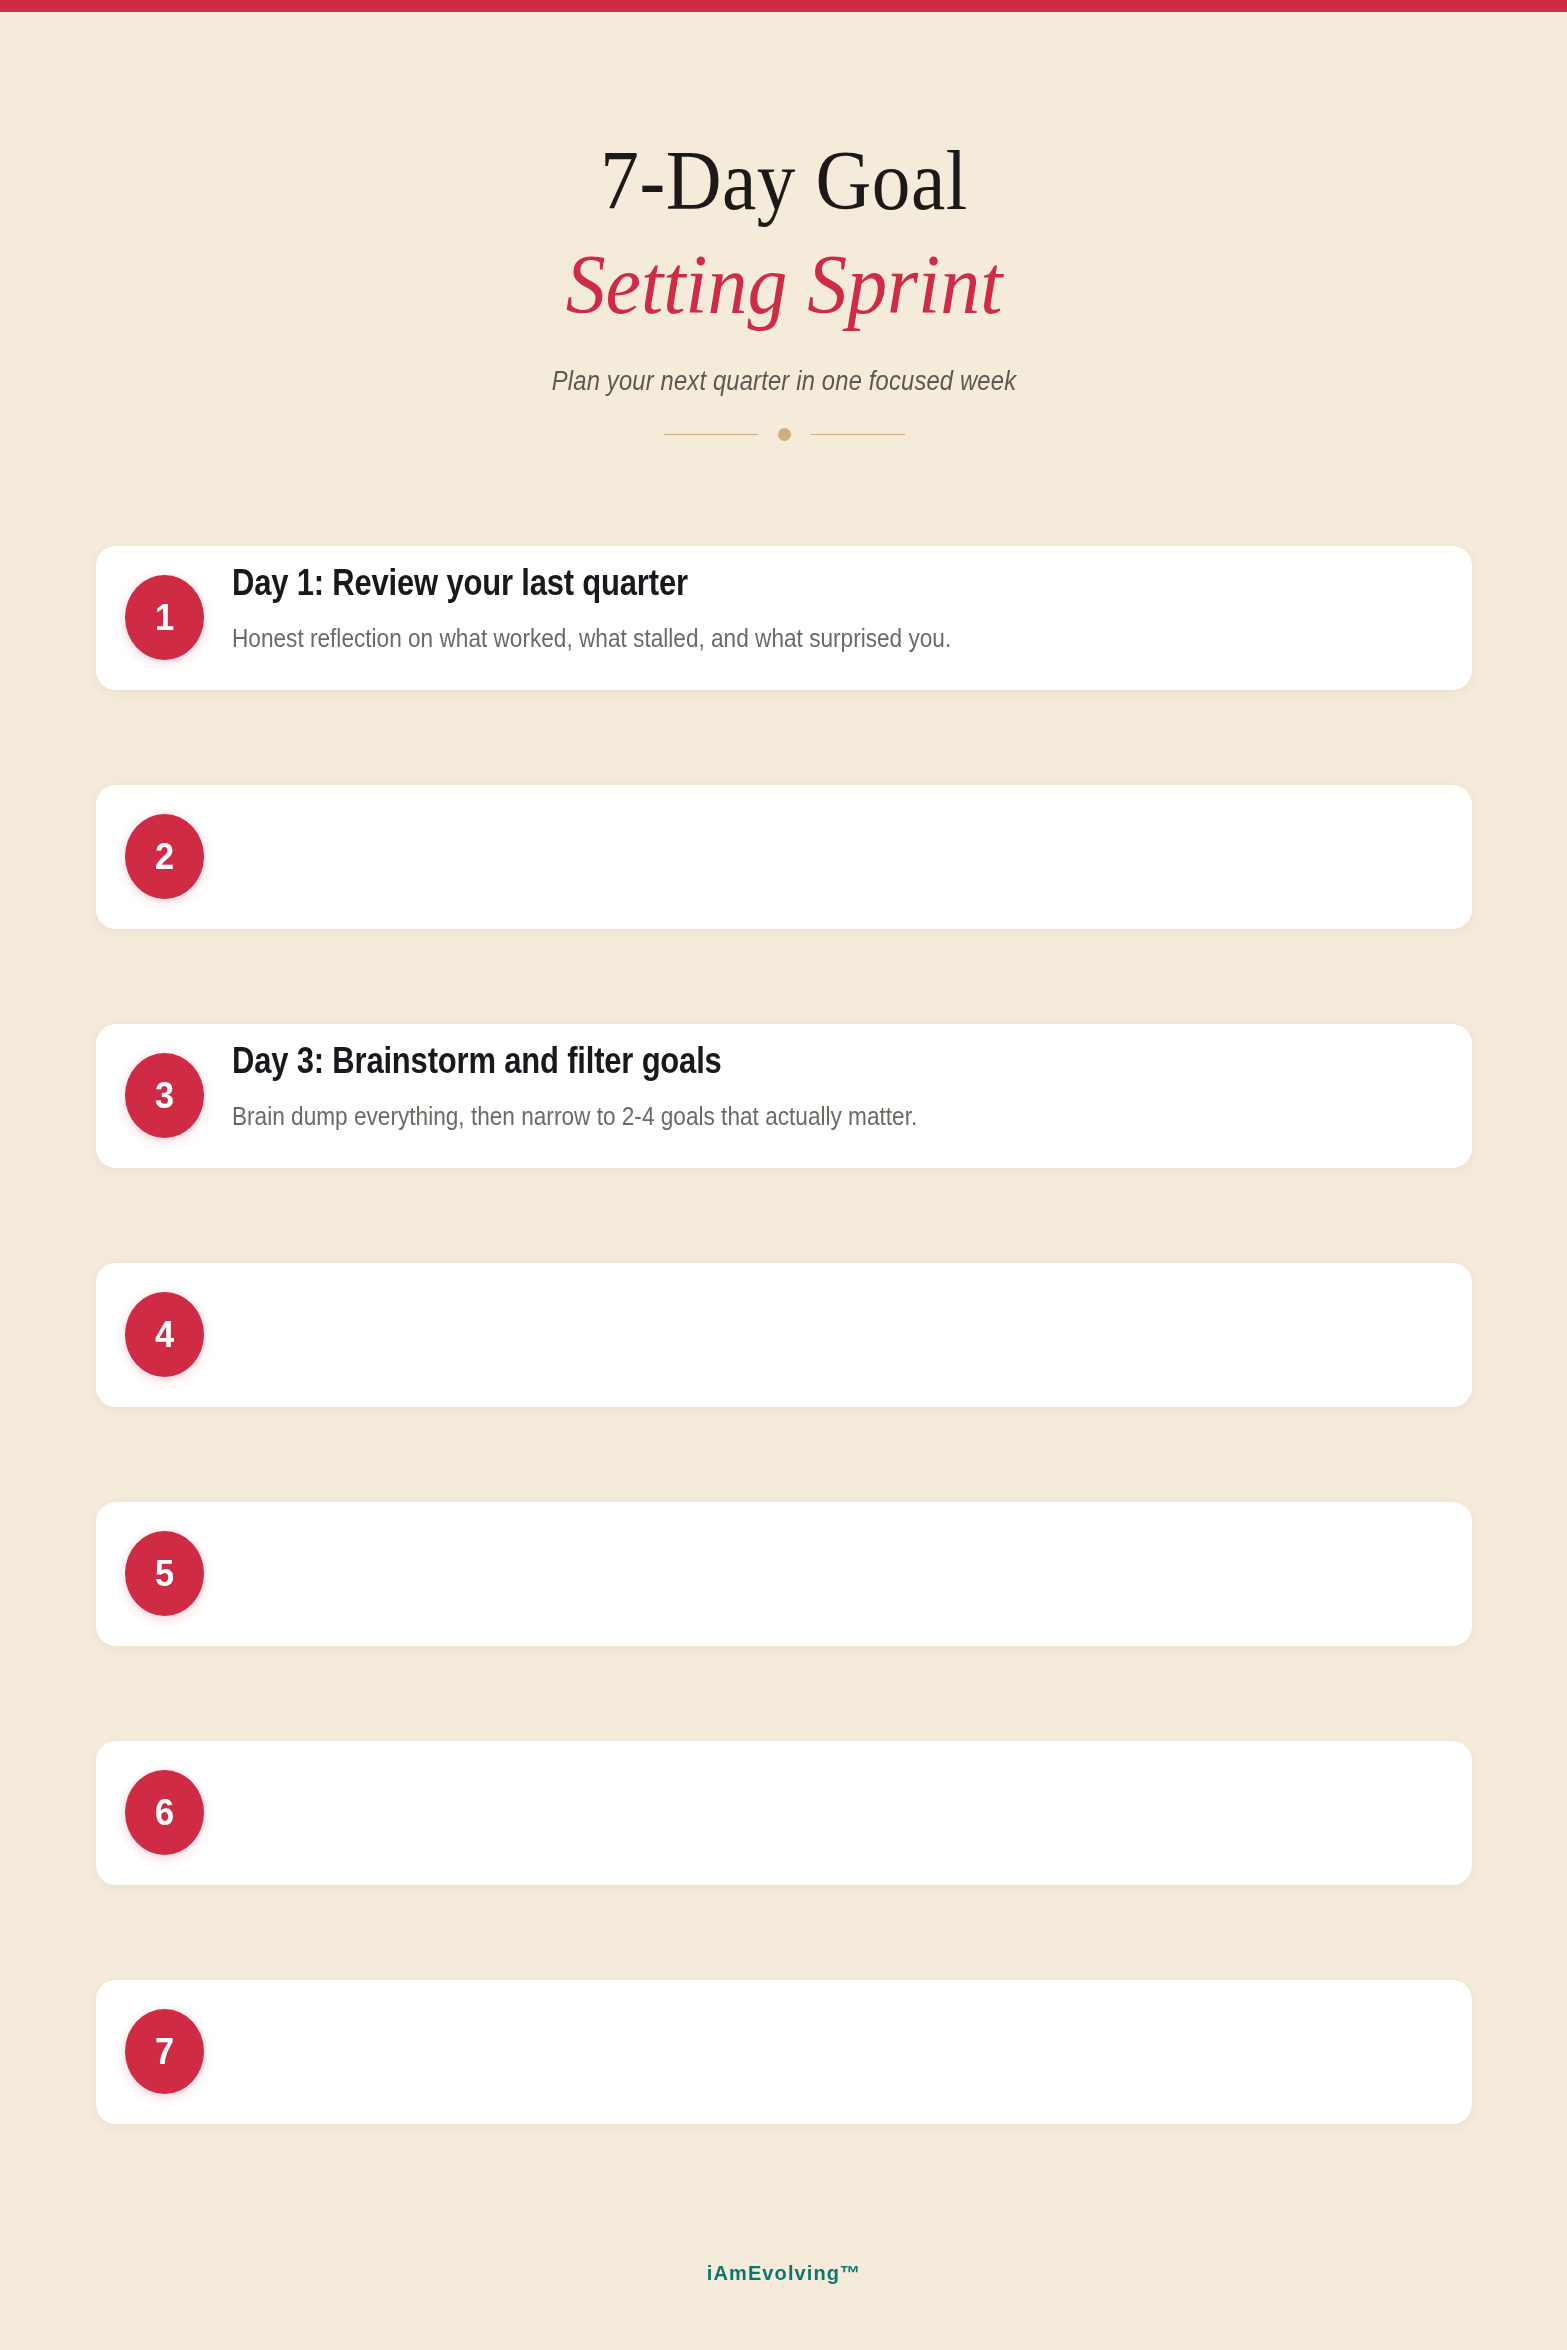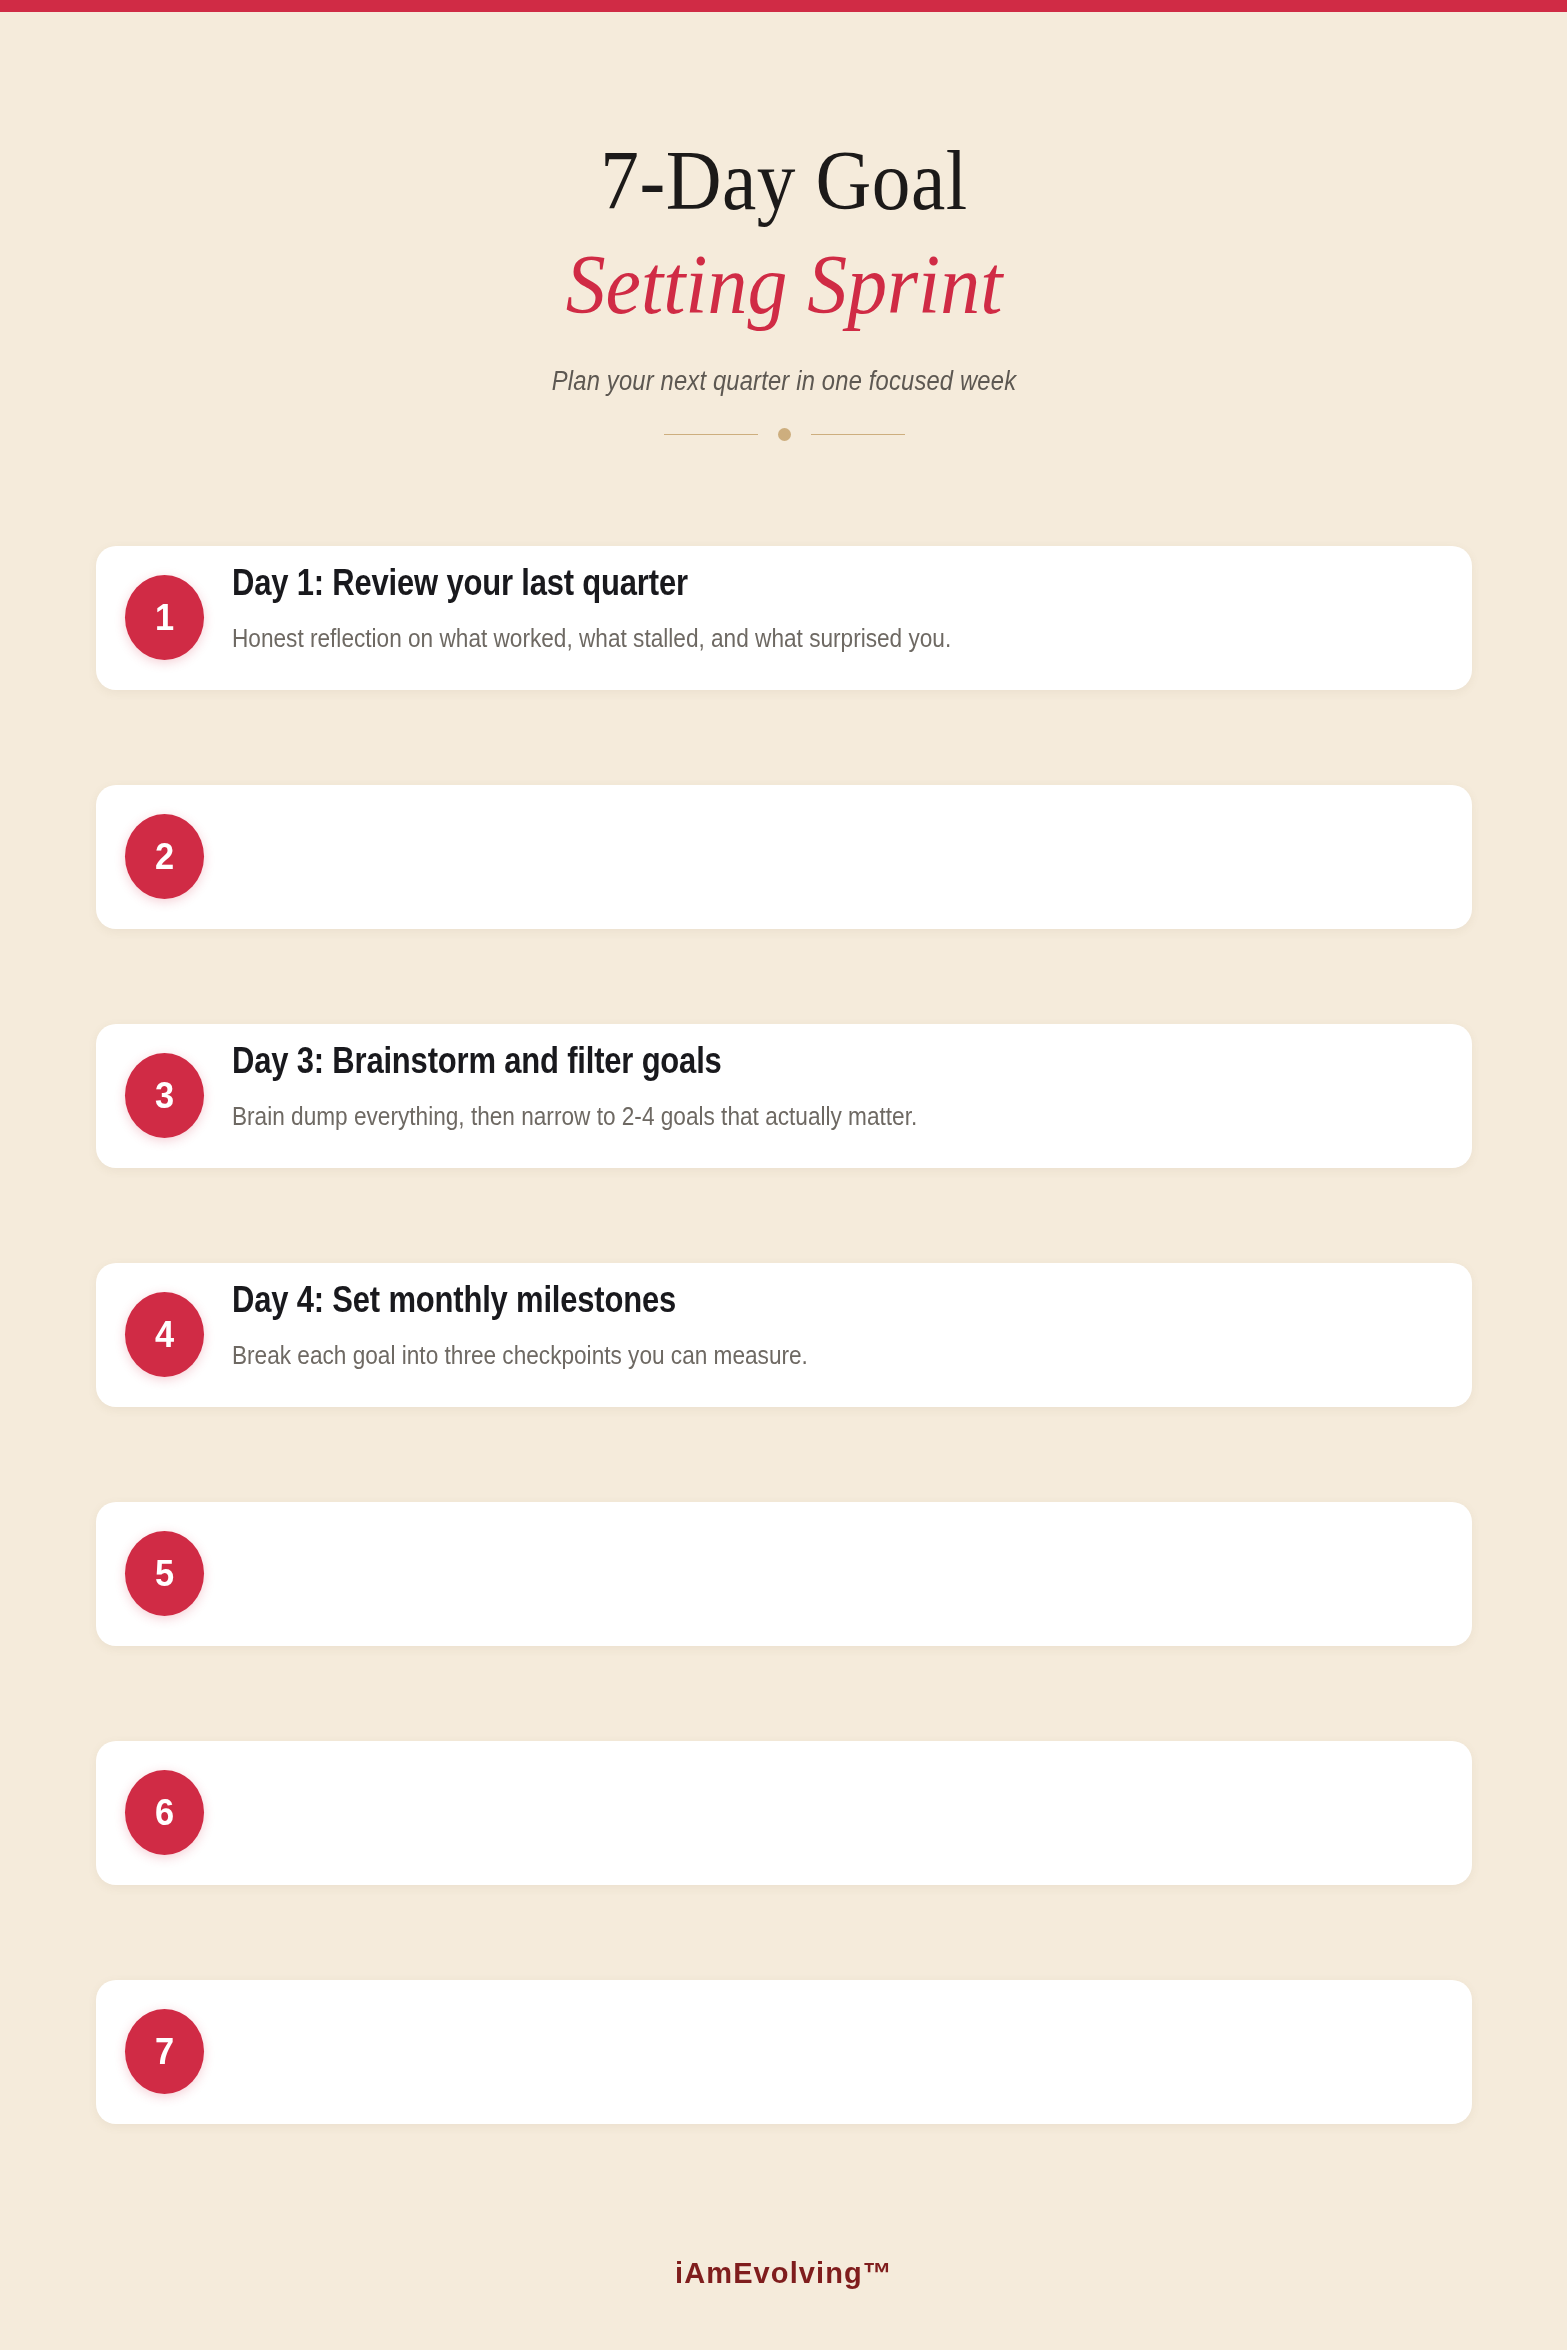--- a/index.html
+++ b/index.html
@@ -161,23 +161,23 @@
     bottom: 0;
     left: 0;
     width: 1568px;
     height: 156px;
     display: flex;
     align-items: center;
     justify-content: center;
   }
   #footer-brand {
     font-family: "Liberation Sans", sans-serif;
-    font-size: 29px;
+    font-size: 20px;
     font-weight: 700;
-    color: #7f1d1d;
+    color: #0f766e;
     letter-spacing: 1.1px;
   }
 </style>
 </head>
 <body>
 
 <div id="top-bar"></div>
 
 <div id="header">
   <span id="title-line-1">7-Day Goal</span>
@@ -208,24 +208,20 @@
   <div class="step-card">
     <div class="step-badge">3</div>
     <div class="step-text">
       <div class="step-title">Day 3: Brainstorm and filter goals</div>
       <div class="step-desc">Brain dump everything, then narrow to 2-4 goals that actually matter.</div>
     </div>
   </div>
 
   <div class="step-card">
     <div class="step-badge">4</div>
-    <div class="step-text">
-      <div class="step-title">Day 4: Set monthly milestones</div>
-      <div class="step-desc">Break each goal into three checkpoints you can measure.</div>
-    </div>
   </div>
 
   <div class="step-card">
     <div class="step-badge">5</div>
   </div>
 
   <div class="step-card">
     <div class="step-badge">6</div>
   </div>
 

